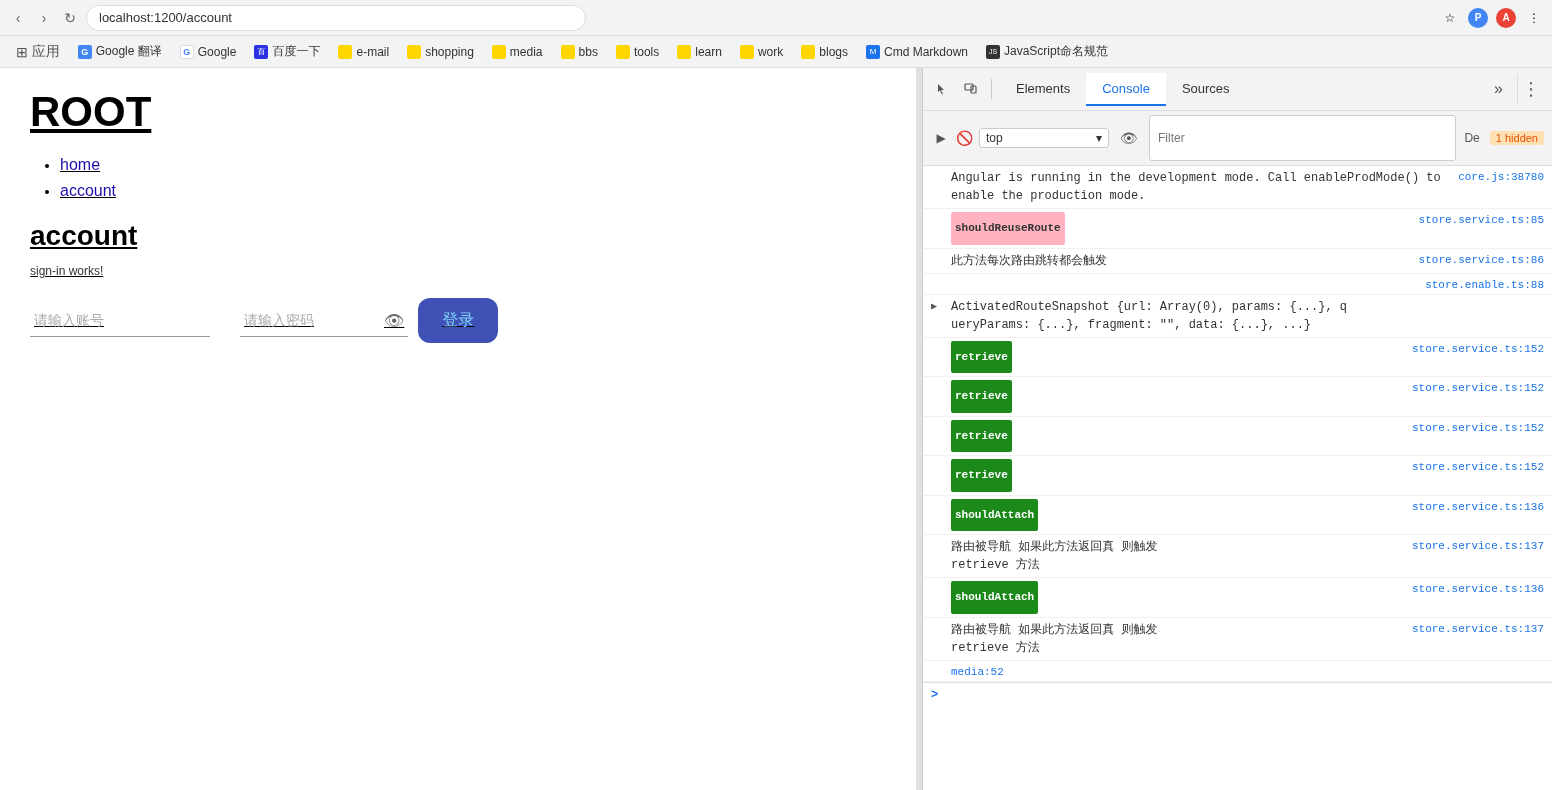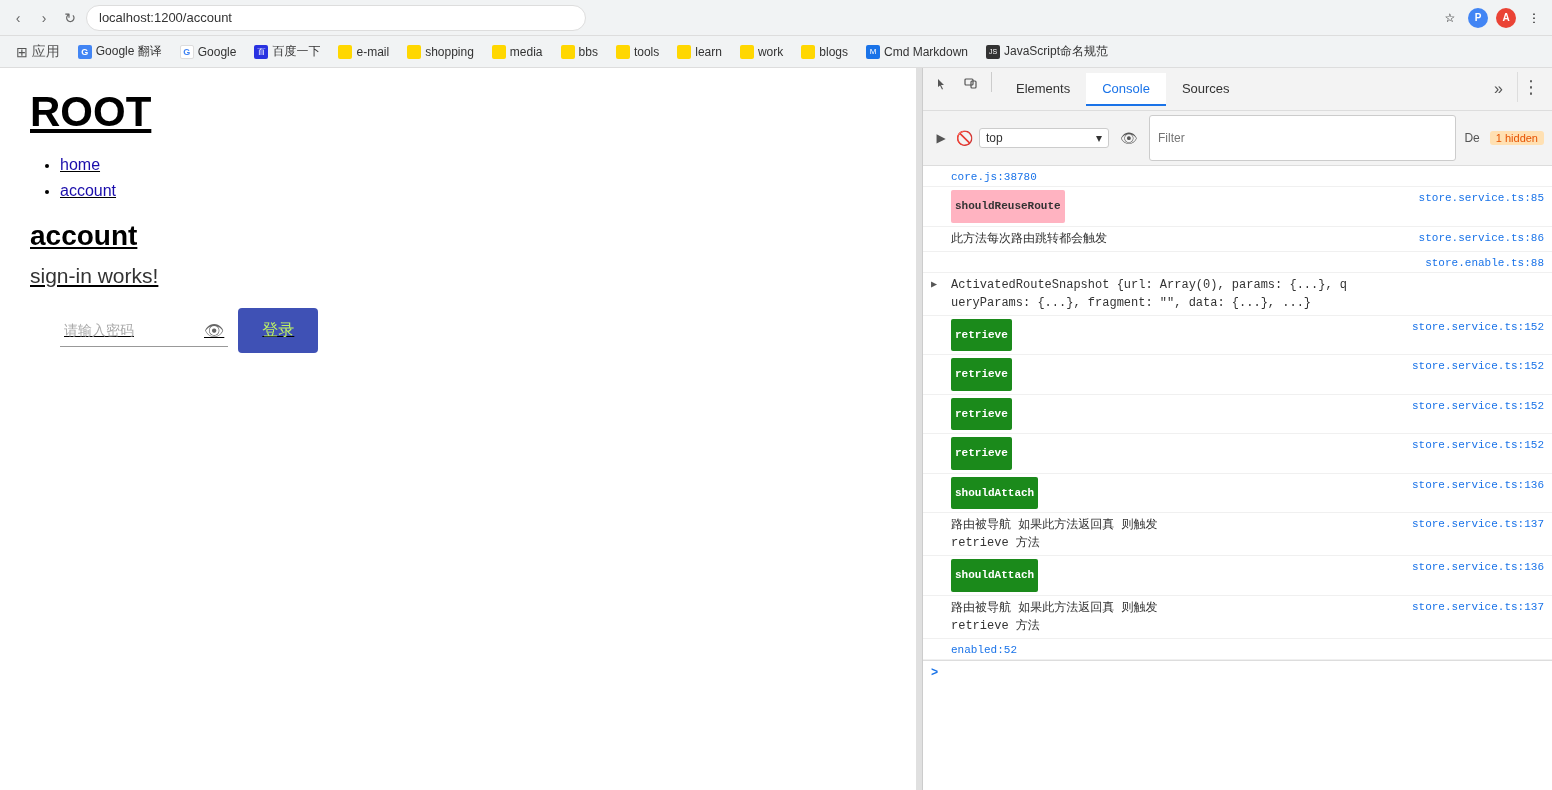--- a/index.html
+++ b/index.html
@@ -116,21 +116,21 @@
       text-decoration: none;
       font-size: 16px;
     }
     .section-title {
       font-size: 28px;
       font-weight: bold;
       margin-bottom: 12px;
       color: #000;
     }
     .section-subtitle {
-      font-size: 21px;
+      font-size: 12px;
       color: #333;
       margin-bottom: 11px;
     }
     .login-form {
       display: flex;
       align-items: center;
       gap: 0;
       margin-top: 20px;
     }
     .login-input {
@@ -159,41 +159,41 @@
     }
     .password-input::placeholder { color: #aaa; }
     .eye-icon {
       color: #666;
       cursor: pointer;
       font-size: 16px;
       padding: 4px;
     }
     .login-btn {
       background: #3f51b5;
-      color: #bef264;
+      color: #7dd3fc;
       border: none;
       padding: 12px 24px;
       font-size: 16px;
       cursor: pointer;
       margin-left: 10px;
-      border-radius: 4px;
+      border-radius: 12px;
     }
 
     
     .devtools-panel {
       width: 630px;
       background: #fff;
       border-left: 1px solid #ccc;
       display: flex;
       flex-direction: column;
       height: 100%;
     }
     .devtools-toolbar {
       display: flex;
-      align-items: flex-start;
+      align-items: center;
       padding: 4px 8px;
       border-bottom: 1px solid #ddd;
       background: #f3f3f3;
       gap: 4px;
     }
     .devtools-tool-btn {
       width: 24px; height: 24px;
       border: none;
       background: transparent;
       cursor: pointer;
@@ -460,20 +460,21 @@
       <li>
         <a href="#home">home</a>
       </li>
       <li>
         <a href="#account">account</a>
       </li>
     </ul>
     <h2 class="section-title">account</h2>
     <p class="section-subtitle">sign-in works!</p>
     <div class="login-form">
+      <input class="login-input" type="text" placeholder="请输入账号" style="">
       <div class="password-wrapper">
         <input class="password-input" type="password" placeholder="请输入密码" style="">
         <span class="eye-icon">👁</span>
       </div>
       <button class="login-btn">登录</button>
     </div>
   </div>
 
   <div class="resize-handle"></div>
 
@@ -518,20 +519,21 @@
       <button class="console-eye-btn">👁</button>
       <input class="filter-input" type="text" placeholder="Filter" style="">
       <span class="filter-label">De</span>
       <span class="hidden-badge">1 hidden</span>
     </div>
 
     <div class="console-output">
 
       <div class="console-entry info">
         <span class="console-entry-icon"></span>
+        <span class="console-message">Angular is running in the development mode. Call enableProdMode() to enable the production mode.</span>
         <span class="console-source">core.js:38780</span>
       </div>
 
       <div class="console-entry info">
         <span class="console-entry-icon"></span>
         <span class="console-message">
           <span class="console-badge badge-pink">shouldReuseRoute</span>
         </span>
         <span class="console-source">store.service.ts:85</span>
       </div>
@@ -606,21 +608,21 @@
       </div>
 
       <div class="console-entry info">
         <span class="console-entry-icon"></span>
         <span class="console-message">路由被导航 如果此方法返回真 则触发<br>retrieve 方法</span>
         <span class="console-source">store.service.ts:137</span>
       </div>
 
       <div class="console-entry info">
         <span class="console-entry-icon"></span>
-        <span class="console-source">enabled:52</span>
+        <span class="console-source">media:52</span>
       </div>
 
       <div class="console-prompt">
         <span class="prompt-arrow">&gt;</span>
         <span style="flex: 1 1 0%; min-height: 16px; outline: none;" contenteditable="true"></span>
       </div>
     </div>
   </div>
 </div>
 

